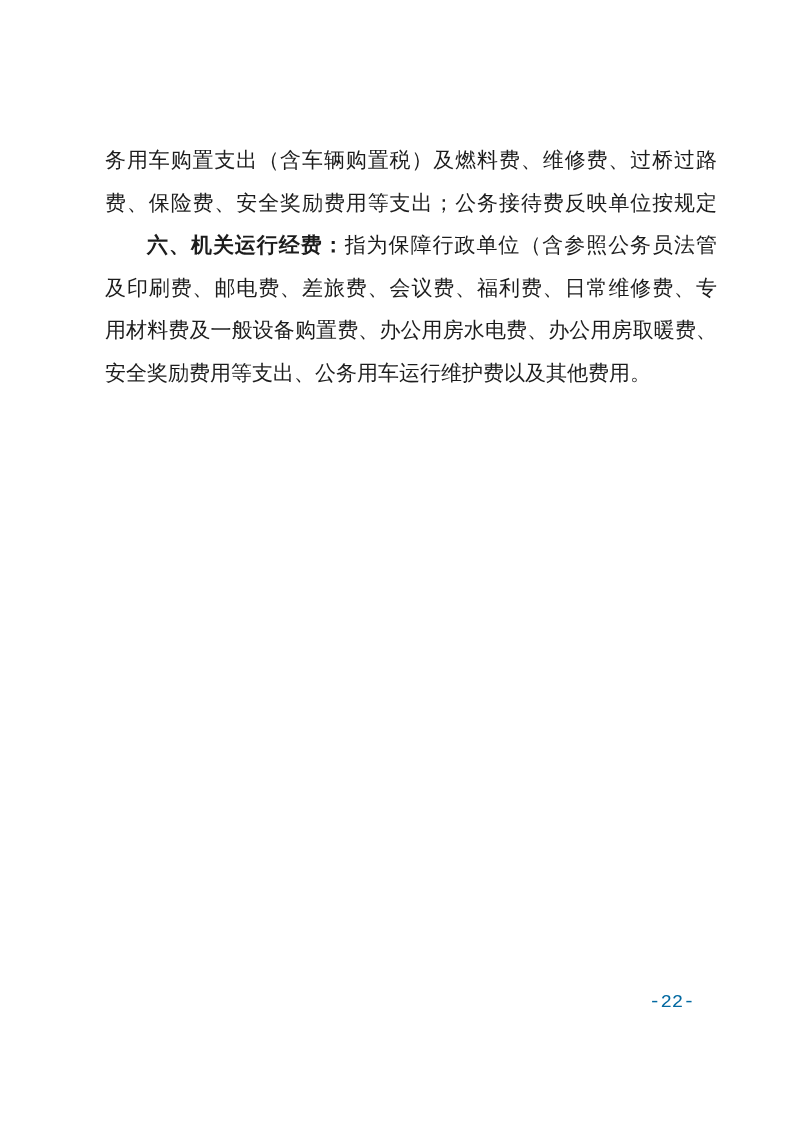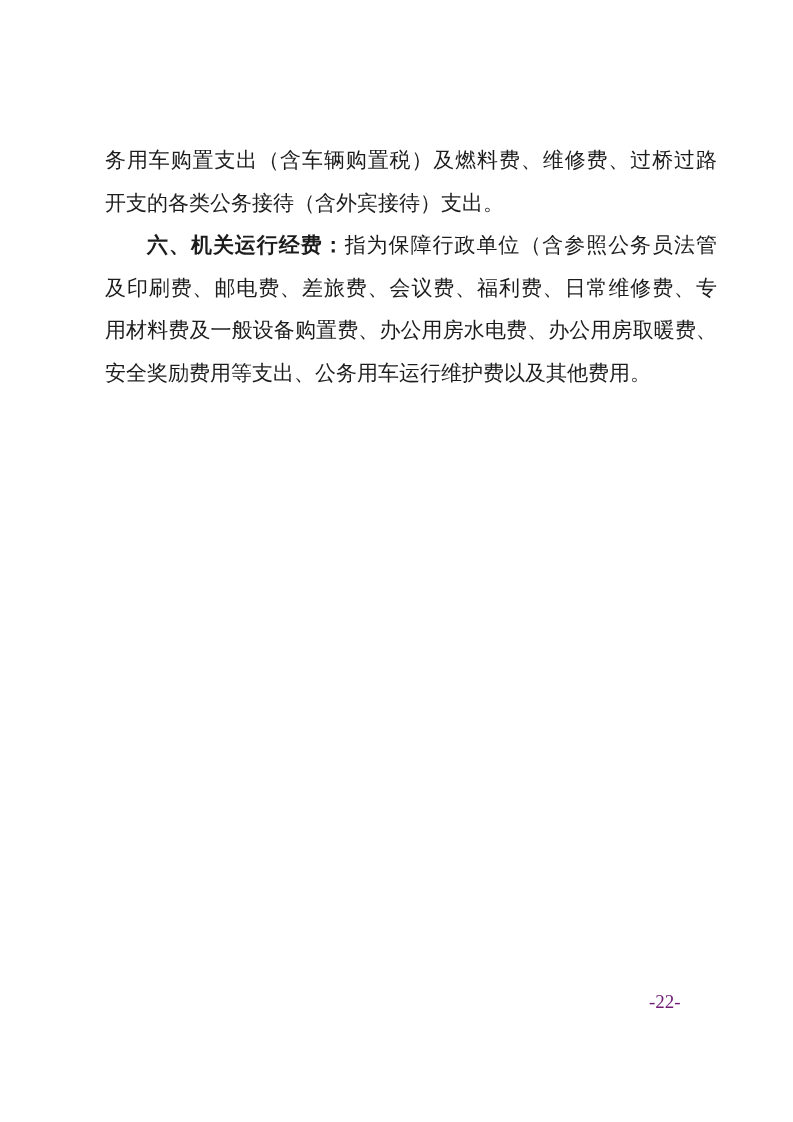--- a/index.html
+++ b/index.html
@@ -43,34 +43,34 @@
   }
   .bold {
     font-weight: bold;
   }
   .pageno {
     position: absolute;
     top: 990px;
     left: 649px;
     font-size: 19px;
     line-height: 24px;
-    color: #701a75;
-    font-family: Liberation Serif, serif;
+    color: #0369a1;
+    font-family: Liberation Mono, monospace;
   }
 </style>
 </head>
 <body>
 
 <div class="page">
   <div class="textblock">
 
     <div class="line just"><span class="bold"></span><span>务用车购置支出（含车辆购置税）及燃料费、维修费、过桥过路</span></div>
 
+    <div class="line just"><span class="bold"></span><span>费、保险费、安全奖励费用等支出；公务接待费反映单位按规定</span></div>
 
-    <div class="line last"><span class="bold"></span><span>开支的各类公务接待（含外宾接待）支出。</span></div>
 
     <div class="line just indent"><span class="bold">六、机关运行经费：</span><span>指为保障行政单位（含参照公务员法管</span></div>
 
 
     <div class="line just"><span class="bold"></span><span>及印刷费、邮电费、差旅费、会议费、福利费、日常维修费、专</span></div>
 
     <div class="line just"><span class="bold"></span><span>用材料费及一般设备购置费、办公用房水电费、办公用房取暖费、</span></div>
 
     <div class="line last"><span class="bold"></span><span>安全奖励费用等支出、公务用车运行维护费以及其他费用。</span></div>
 

